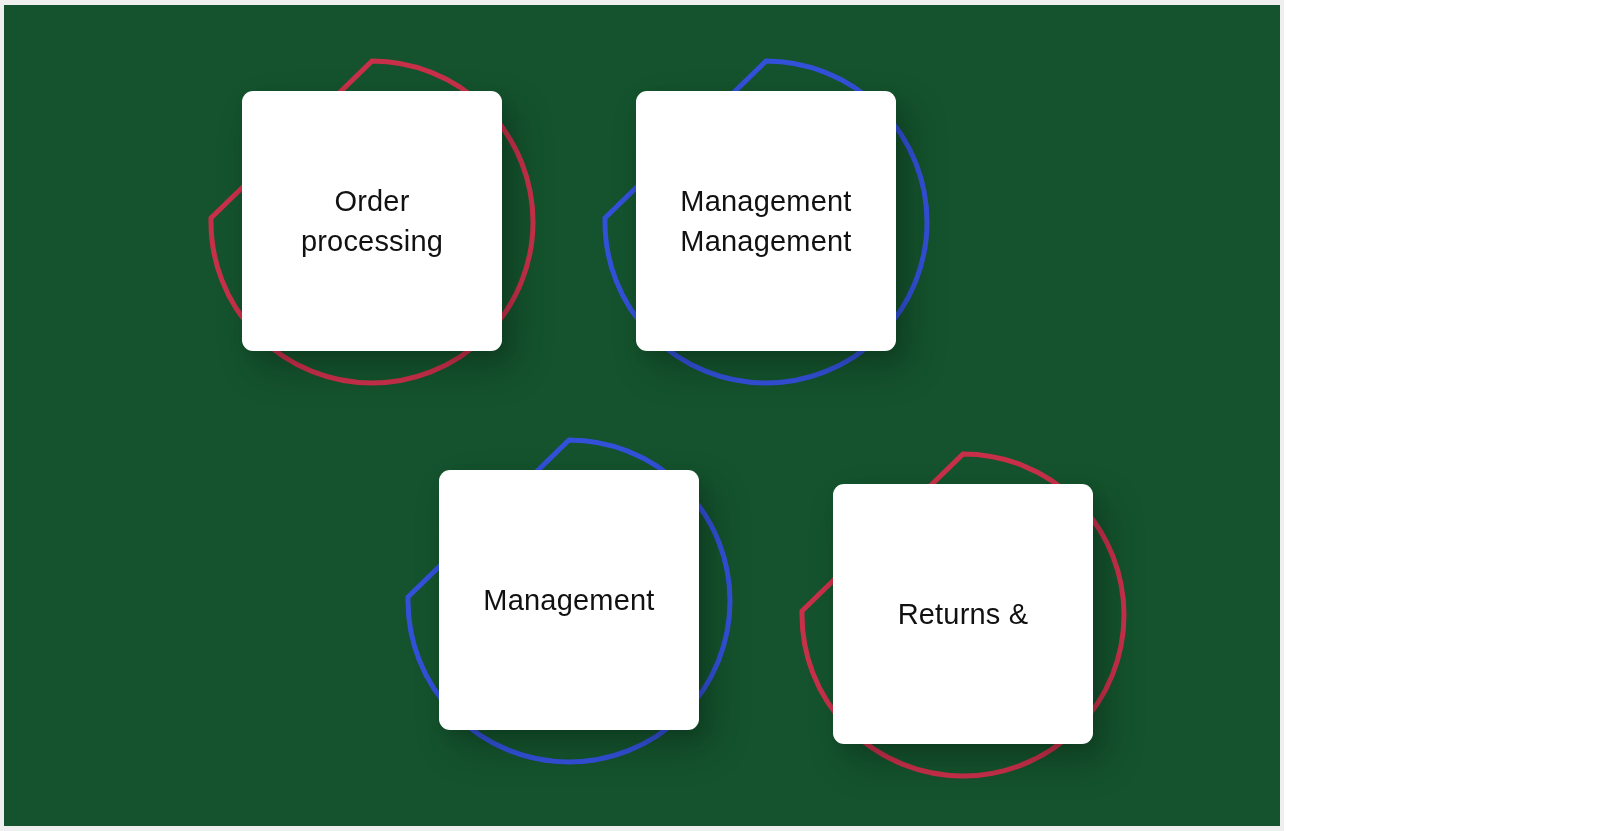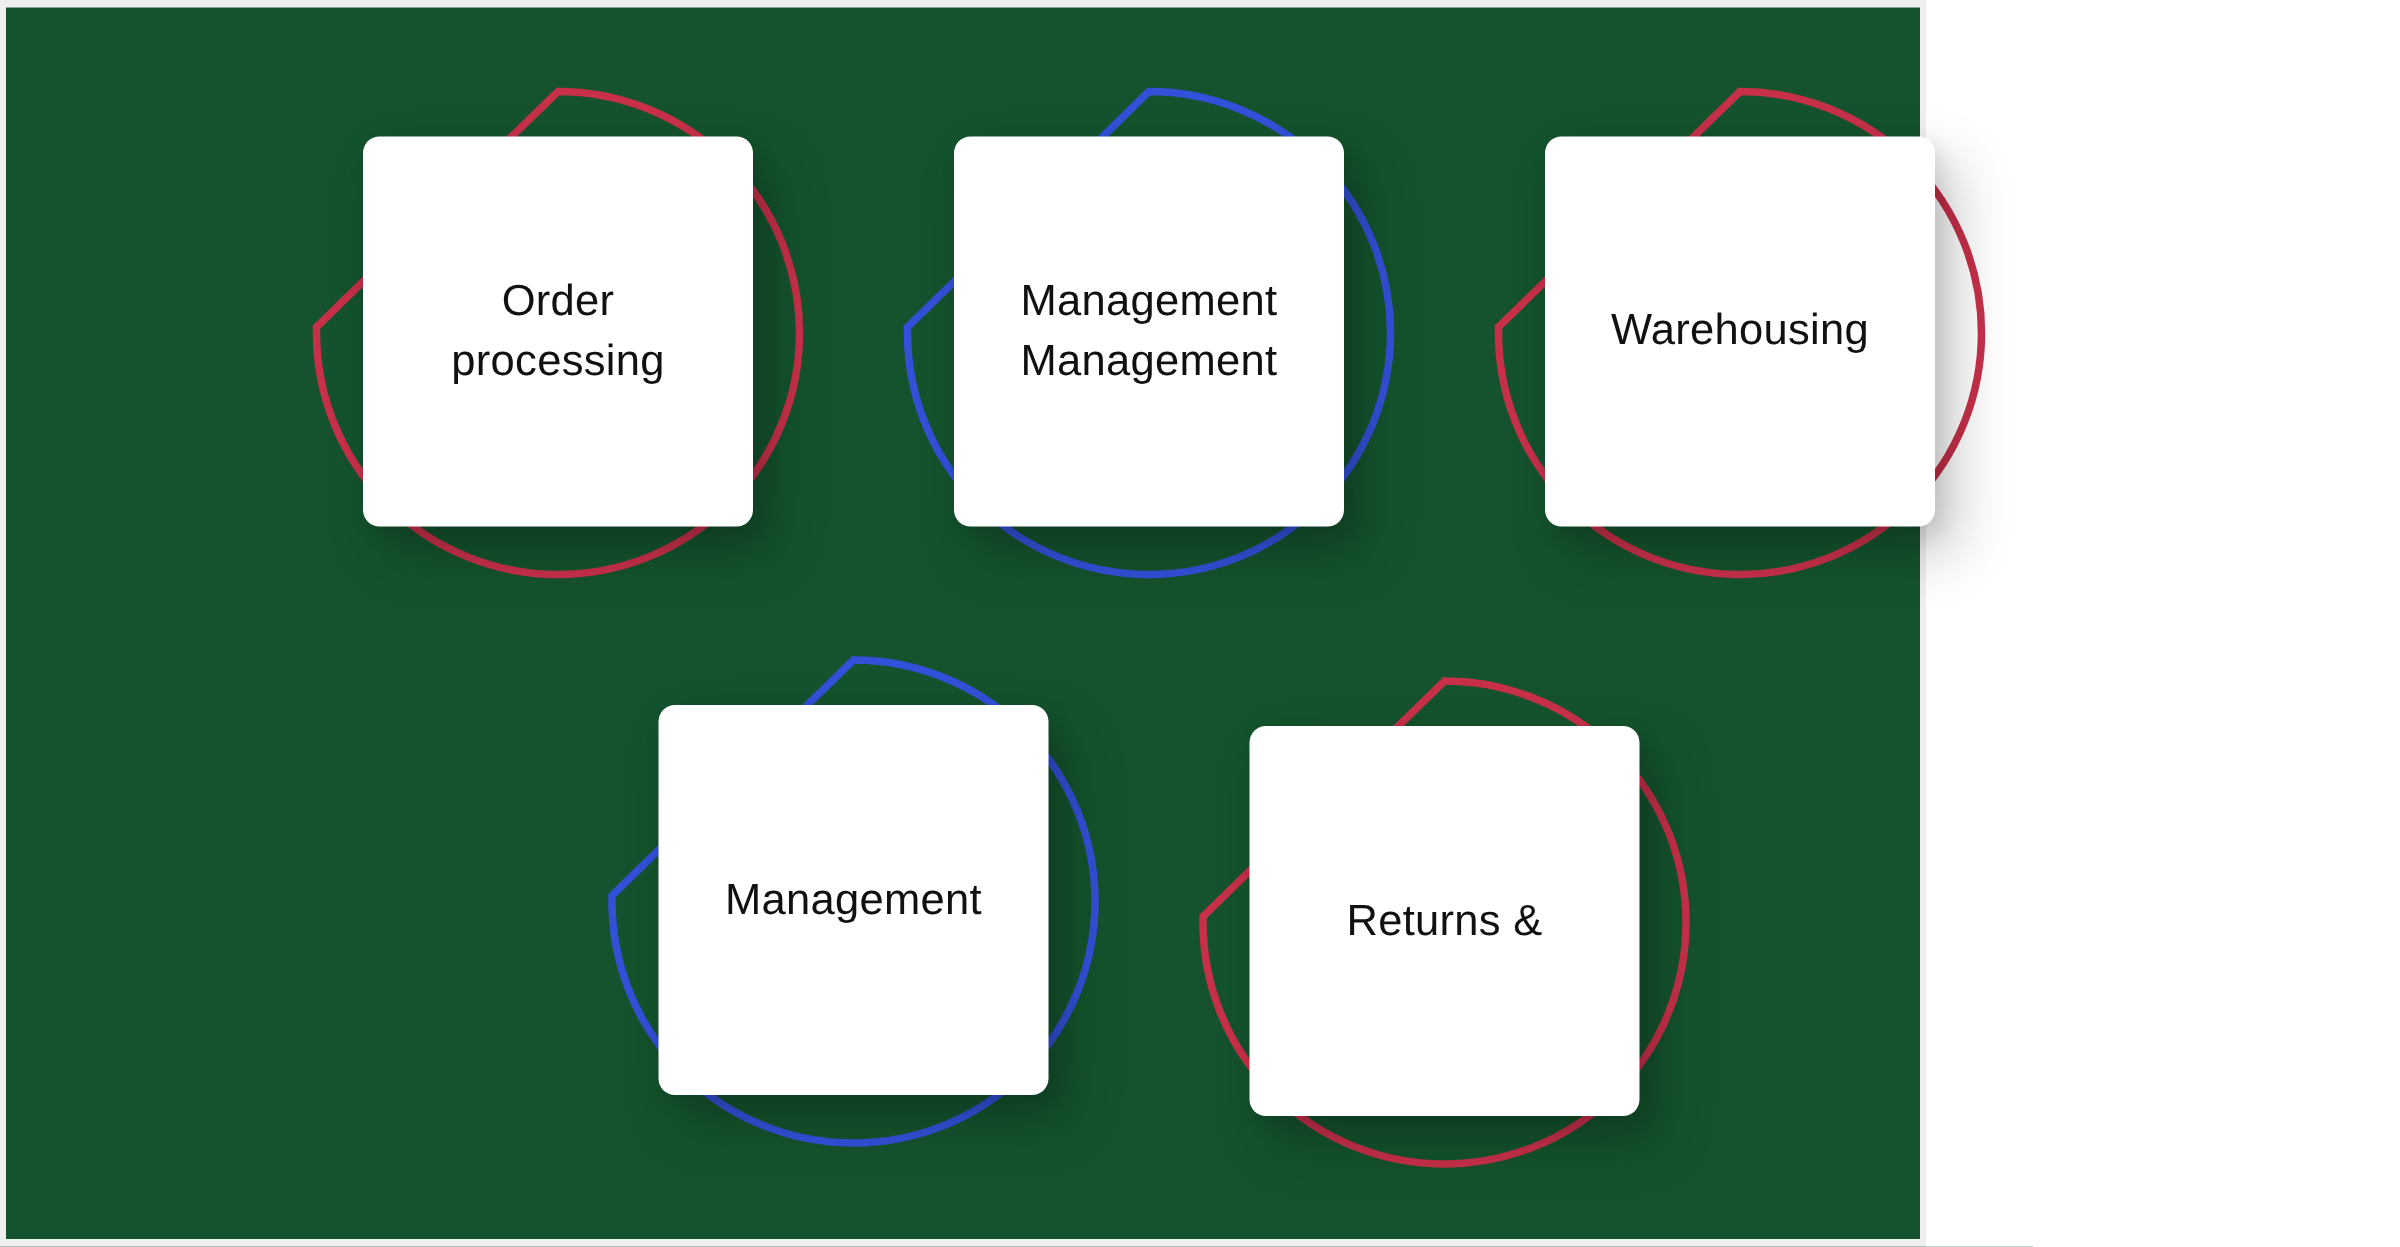--- a/index.html
+++ b/index.html
@@ -80,30 +80,20 @@
       <path d="M170 10 A161 161 0 1 1 9 170 L9 167 L170 10 Z" fill="none" stroke="#3350d8" stroke-width="5" stroke-linejoin="miter"></path>
     </svg>
     <div class="card">
       <div class="card-label">
         <span>Management</span>
         <span>Management</span>
       </div>
     </div>
   </div>
 
-  <div class="node" style="left:986px; top:46px;">
-    <svg class="ring" viewBox="0 0 340 340">
-      <path d="M170 10 A161 161 0 1 1 9 170 L9 167 L170 10 Z" fill="none" stroke="#c8304a" stroke-width="5" stroke-linejoin="miter"></path>
-    </svg>
-    <div class="card">
-      <div class="card-label" style="margin-top:-2px;">
-        <span>Warehousing</span>
-      </div>
-    </div>
-  </div>
 
   <div class="node" style="left:395px; top:425px;">
     <svg class="ring" viewBox="0 0 340 340">
       <path d="M170 10 A161 161 0 1 1 9 170 L9 167 L170 10 Z" fill="none" stroke="#3350d8" stroke-width="5" stroke-linejoin="miter"></path>
     </svg>
     <div class="card">
       <div class="card-label">
         <span>Management</span>
       </div>
     </div>

